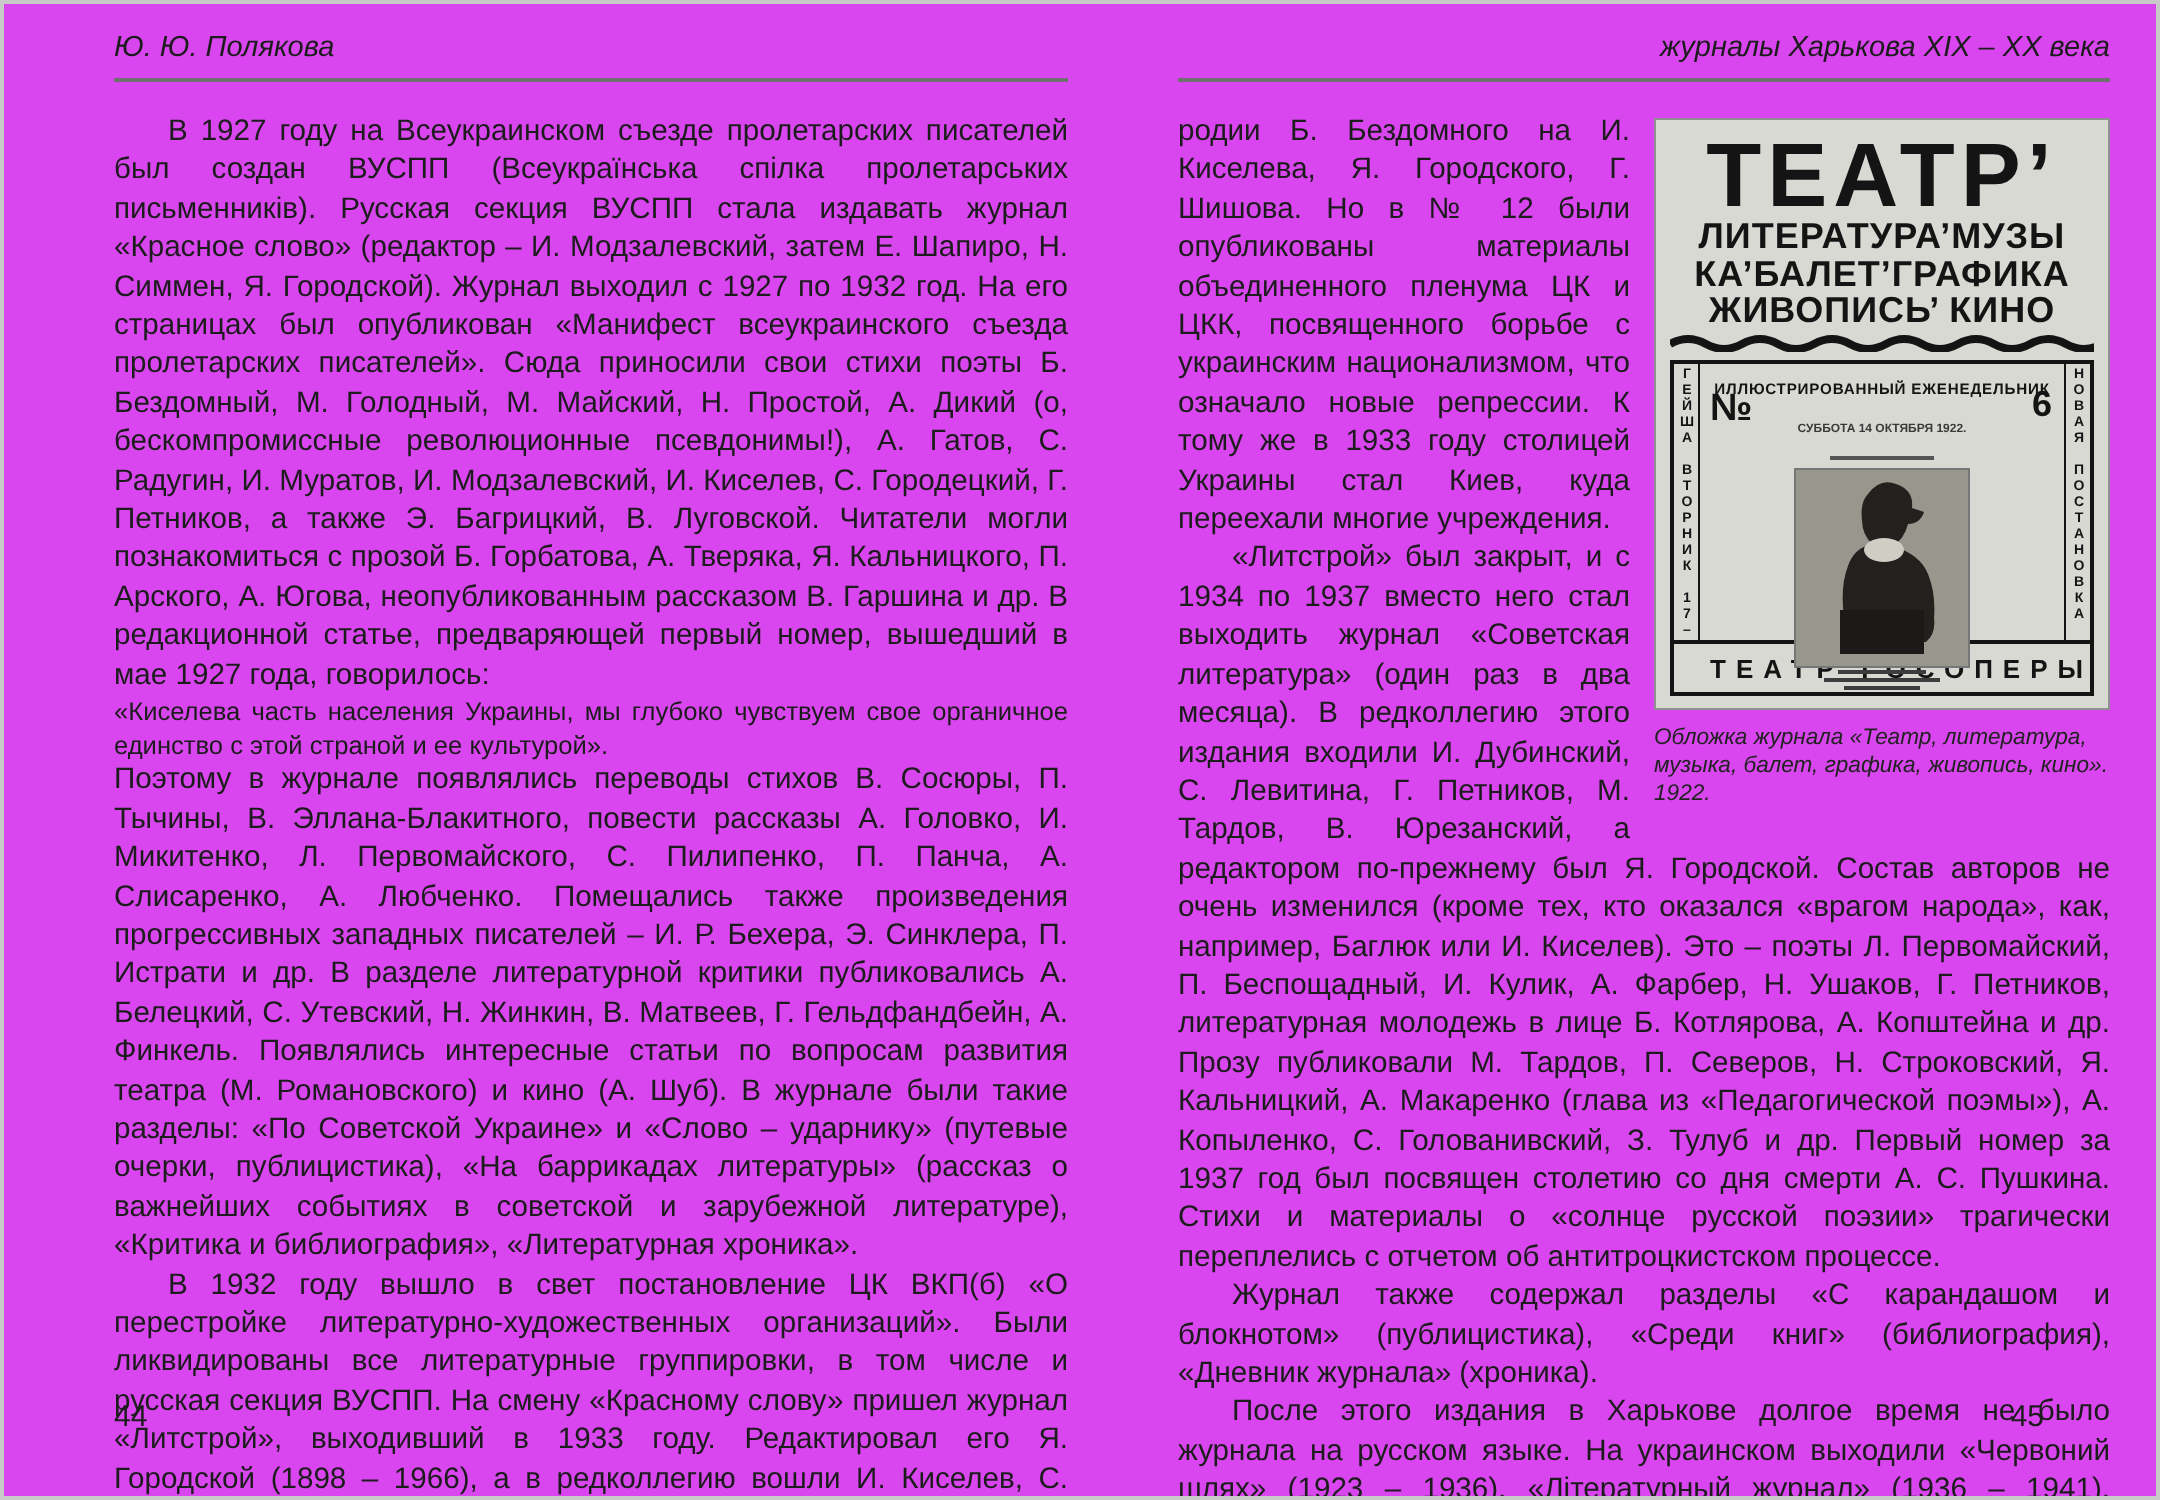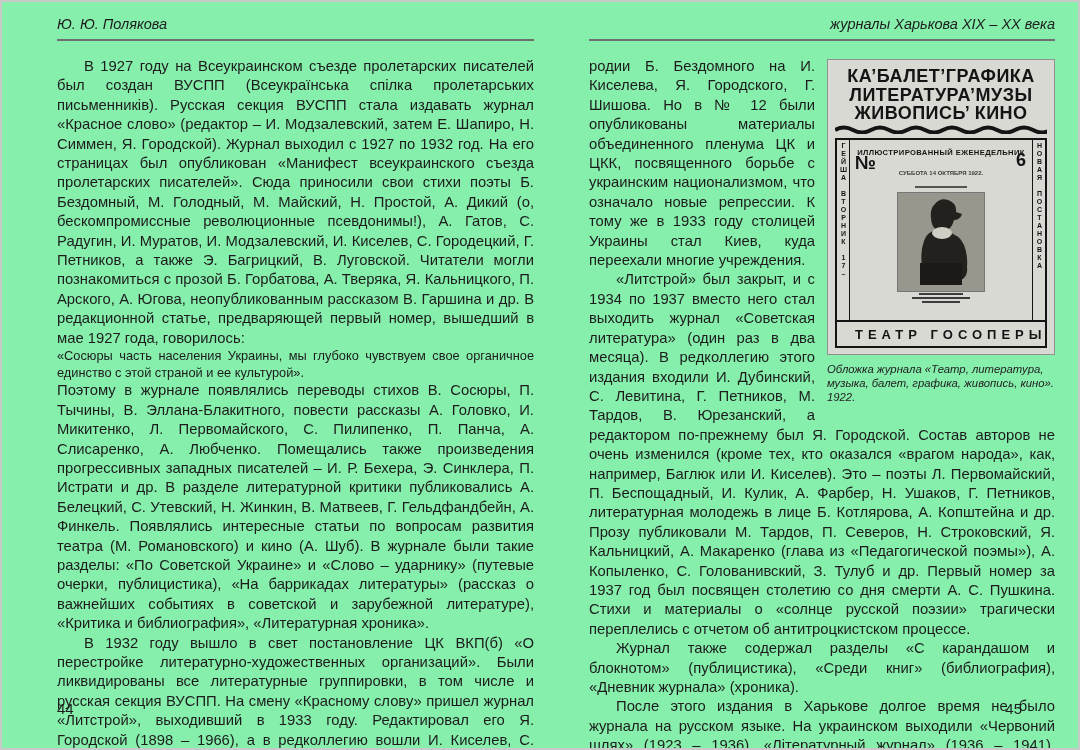--- a/index.html
+++ b/index.html
@@ -1,18 +1,18 @@
 <!DOCTYPE html>
 <html><head>
 <meta charset="utf-8">
 <style>
   html,body{margin:0;padding:0;background:#ffffff;}
   .spread{
     position:relative;width:1080px;height:750px;box-sizing:border-box;
-    background:#86efac;border:2px solid #c9c9c9;overflow:hidden;
+    background:#d946ef;border:2px solid #c9c9c9;overflow:hidden;
     font-family:"Liberation Sans",sans-serif;color:#1c1c1c;
   }
   .page{position:absolute;top:14px;}
   .page-left{left:55px;width:477px;}
   .page-right{left:587px;width:466px;}
   .hdr{font-style:italic;font-size:14.5px;line-height:16px;}
   .hdr-right{text-align:right;}
   .rule{border:none;border-top:2px solid #6f6f6f;margin:7px 0 0 0;height:0;}
   .bodytext{margin-top:16px;font-size:14.8px;line-height:19.4px;text-align:justify;}
   .bodytext p{margin:0;}
@@ -58,38 +58,39 @@
 </head>
 <body>
 
 <div class="spread">
 
   <div class="page page-left">
     <div class="hdr">Ю. Ю. Полякова</div>
     <hr class="rule">
     <div class="bodytext">
       <p class="indent">В 1927 году на Всеукраинском съезде пролетарских писателей был создан ВУСПП (Всеукраїнська спілка пролетарських письменників). Русская секция ВУСПП стала издавать журнал «Красное слово» (редактор – И. Модзалевский, затем Е. Шапиро, Н. Симмен, Я. Городской). Журнал выходил с 1927 по 1932 год. На его страницах был опубликован «Манифест всеукраинского съезда пролетарских писателей». Сюда приносили свои стихи поэты Б. Бездомный, М. Голодный, М. Майский, Н. Простой, А. Дикий (о, бескомпромиссные революционные псевдонимы!), А. Гатов, С. Радугин, И. Муратов, И. Модзалевский, И. Киселев, С. Городецкий, Г. Петников, а также Э. Багрицкий, В. Луговской. Читатели могли познакомиться с прозой Б. Горбатова, А. Тверяка, Я. Кальницкого, П. Арского, А. Югова, неопубликованным рассказом В. Гаршина и др. В редакционной статье, предваряющей первый номер, вышедший в мае 1927 года, говорилось:</p>
-      <p class="quote">«Сосюры часть населения Украины, мы глубоко чувствуем свое органичное единство с этой страной и ее культурой».</p>
+      <p class="quote">«Киселева часть населения Украины, мы глубоко чувствуем свое органичное единство с этой страной и ее культурой».</p>
       <p>Поэтому в журнале появлялись переводы стихов В. Сосюры, П. Тычины, В. Эллана-Блакитного, повести рассказы А. Головко, И. Микитенко, Л. Первомайского, С. Пилипенко, П. Панча, А. Слисаренко, А. Любченко. Помещались также произведения прогрессивных западных писателей – И. Р. Бехера, Э. Синклера, П. Истрати и др. В разделе литературной критики публиковались А. Белецкий, С. Утевский, Н. Жинкин, В. Матвеев, Г. Гельдфандбейн, А. Финкель. Появлялись интересные статьи по вопросам развития театра (М. Романовского) и кино (А. Шуб). В журнале были такие разделы: «По Советской Украине» и «Слово – ударнику» (путевые очерки, публицистика), «На баррикадах литературы» (рассказ о важнейших событиях в советской и зарубежной литературе), «Критика и библиография», «Литературная хроника».</p>
       <p class="indent">В 1932 году вышло в свет постановление ЦК ВКП(б) «О перестройке литературно-художественных организаций». Были ликвидированы все литературные группировки, в том числе и русская секция ВУСПП. На смену «Красному слову» пришел журнал «Литстрой», выходивший в 1933 году. Редактировал его Я. Городской (1898 – 1966), а в редколлегию вошли И. Киселев, С. Левитина, С. Радугин, М. Тардов, Г. Шишов, В. Юрезанский. С журналом активно сотрудничали Г. Петников, Б. Бездомный, Н. Ушаков, Я. Городской, Л. Вышеславский, Б. Котляров. Поначалу даже складывалось впечатление некоторого послабления режима: на его страницах появилось стихотворение Р. М. Рильке «Слепая» в переводе Г. Петникова, па-</p>
     </div>
   </div>
   <div class="pagenum pagenum-l">44</div>
 
   <div class="page page-right">
     <div class="hdr hdr-right">
       <div>журналы Харькова XIX – XX века</div>
     </div>
     <hr class="rule">
     <div class="bodytext">
 
       <div class="fig">
         <div class="cover">
+          <div class="cov-t1">ТЕАТР’</div>
+          <div class="cov-t2">ЛИТЕРАТУРА’МУЗЫ</div>
           <div class="cov-t2">КА’БАЛЕТ’ГРАФИКА</div>
-          <div class="cov-t2">ЛИТЕРАТУРА’МУЗЫ</div>
           <div class="cov-t2">ЖИВОПИСЬ’ КИНО</div>
           <svg class="cov-wave" width="212" height="9" viewBox="0 0 212 9">
             <path d="M0 5 Q 9 0 18 5 T 36 5 T 54 5 T 72 5 T 90 5 T 108 5 T 126 5 T 144 5 T 162 5 T 180 5 T 198 5 T 216 5" stroke="#141414" stroke-width="4" fill="none"></path>
           </svg>
           <div class="cov-frame">
             <div class="cov-main">
               <div class="vstrip vstrip-l">ГЕЙША ВТОРНИК 17–</div>
               <div class="cov-center">
                 <div class="cov-weekly">ИЛЛЮСТРИРОВАННЫЙ ЕЖЕНЕДЕЛЬНИК</div>
                 <div class="cov-date">СУББОТА 14 ОКТЯБРЯ 1922.</div>

